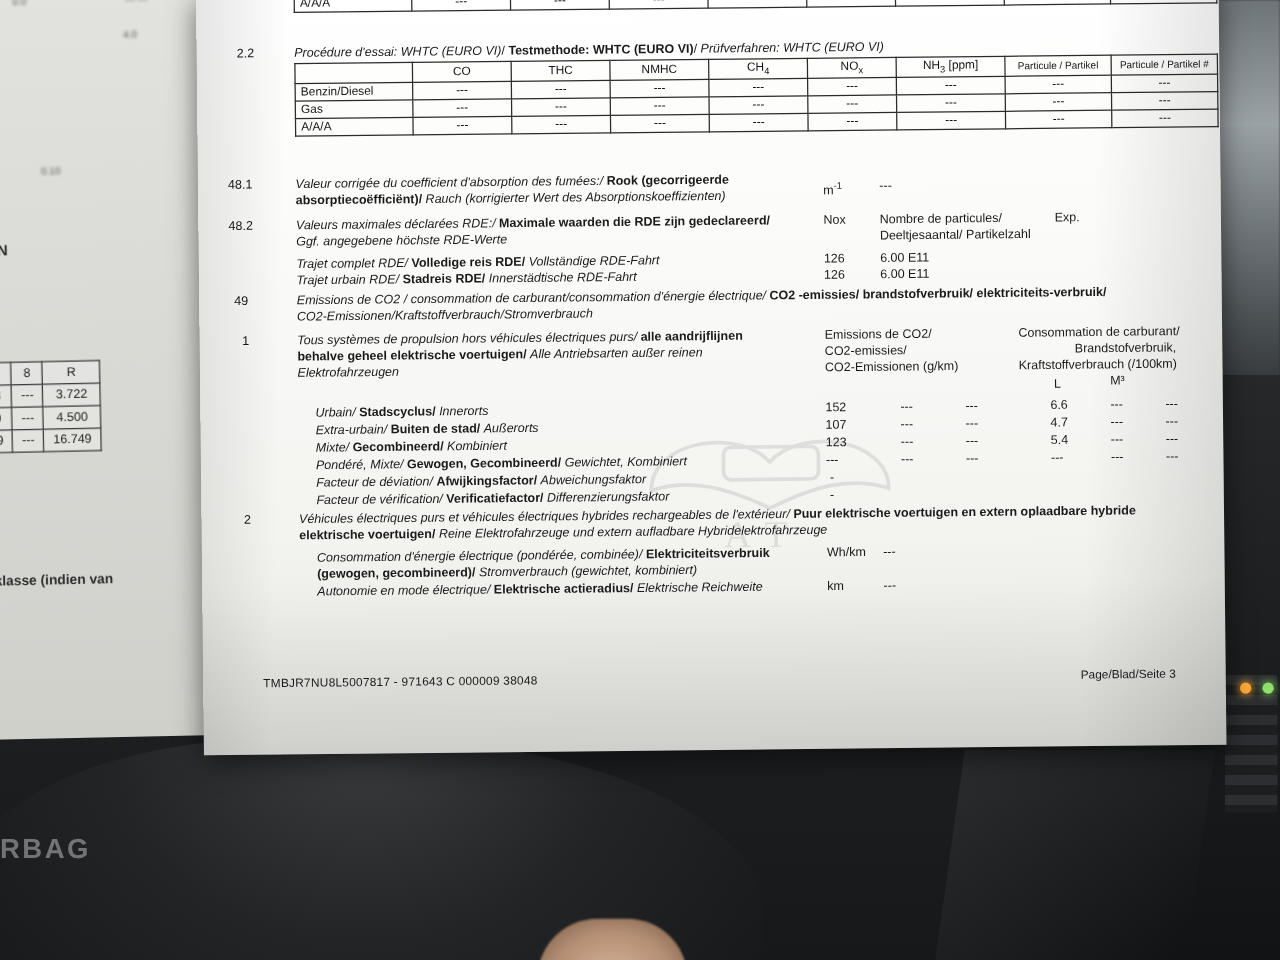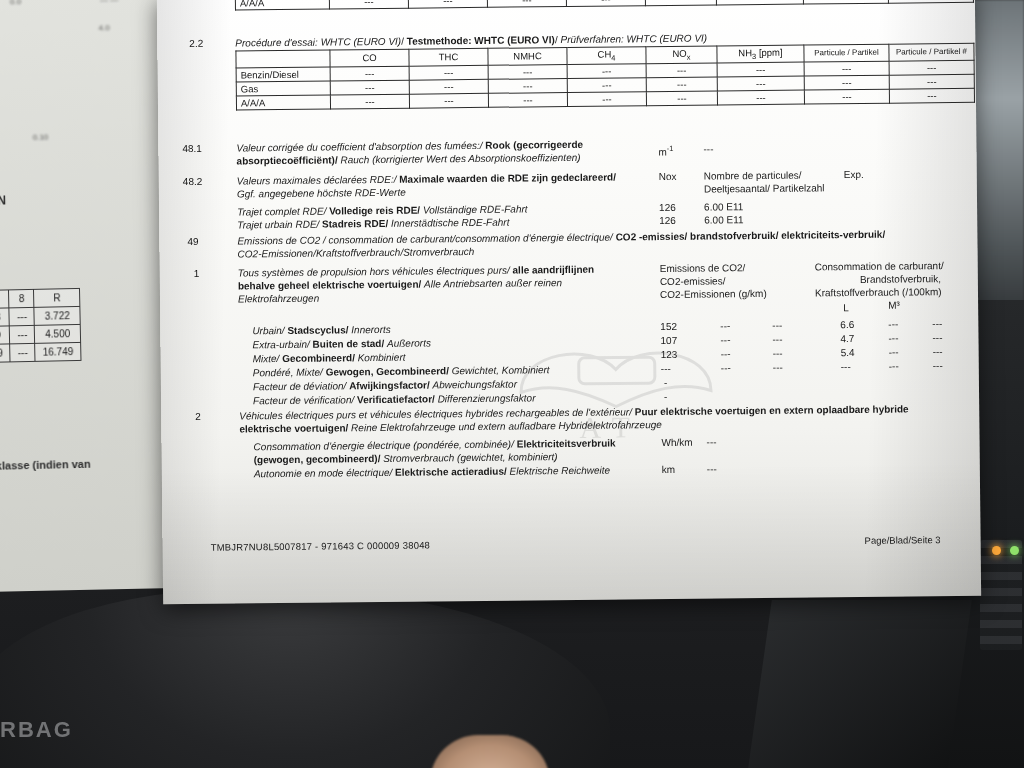--- a/index.html
+++ b/index.html
@@ -48,21 +48,21 @@
   }
   .bg-steering {
     position: absolute;
     left: -30px; top: 590px; width: 640px; height: 260px;
     background: radial-gradient(ellipse at 50% 0%, #3b3c3e 0%, #232426 45%, #141516 100%);
     border-top-left-radius: 260px 120px;
     border-top-right-radius: 320px 140px;
   }
   .bg-airbag-text {
     position: absolute;
-    left: 0px; top: 717px;
+    left: 0px; top: 666px;
     color: #8f9092;
     font-size: 22px;
     letter-spacing: 2px;
     font-weight: bold;
     opacity: .75;
   }
   .bg-hand {
     position: absolute;
     left: 430px; top: 735px; width: 120px; height: 48px;
     background: radial-gradient(ellipse at 50% 100%, #d7b49a 0%, #b58f74 55%, #6d5341 100%);

